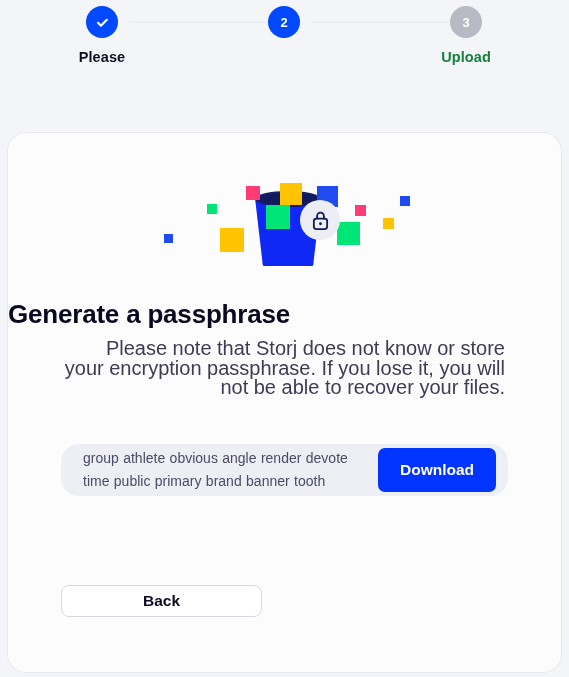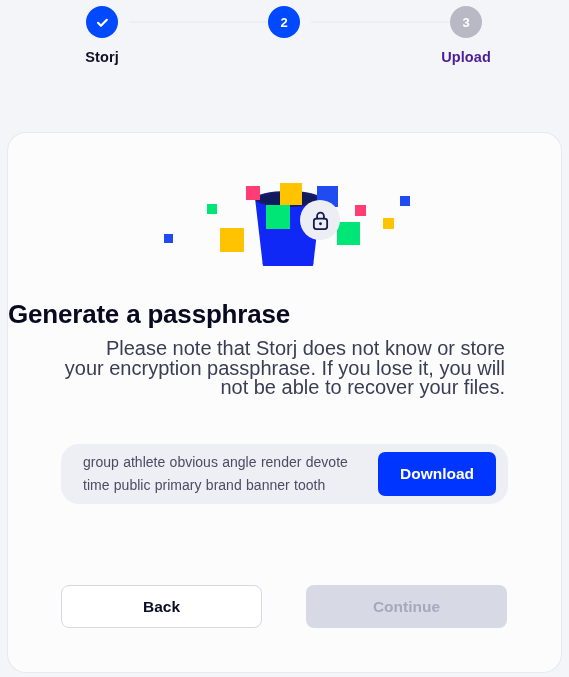--- a/index.html
+++ b/index.html
@@ -77,21 +77,21 @@
   }
   .check-icon { display: block; }
 
   .step-label {
     margin-top: 11px;
     font-size: 14.5px;
     font-weight: 700;
     letter-spacing: .1px;
     color: #0f0f23;
   }
-  .step-label.muted { color: #4c1d95; }
+  .step-label.muted { color: #15803d; }
 
   .connector {
     position: absolute;
     top: 21px;
     height: 2px;
     background: #eceef4;
   }
   #connector-1 { left: 129px; width: 138px; }
   #connector-2 { left: 311px; width: 138px; }
 
@@ -188,21 +188,21 @@
     font-size: 20px;
     line-height: 19.5px;
     color: #3c3c54;
   }
 
   
   #passphrase-box {
     position: absolute;
     left: 53px; top: 311px;
     width: 447px;
-    height: 60px;
+    height: 52px;
     background: #edeff5;
     border-radius: 18px;
     display: flex;
     align-items: center;
   }
   #passphrase-text {
     flex: 1;
     padding: 0 14px 0 22px;
     font-size: 14px;
     line-height: 23px;
@@ -244,21 +244,21 @@
     font-size: 14.4px;
     color: #32324a;
     cursor: pointer;
   }
 
   
   .footer-btn {
     position: absolute;
     top: 452px;
     width: 201px;
-    height: 43px;
+    height: 32px;
     border-radius: 8px;
     font-size: 15.5px;
     font-weight: 700;
     font-family: inherit;
   }
   #back-button {
     left: 53px;
     background: #ffffff;
     color: #0b0b26;
     border: 1.4px solid #d6d9e4;
@@ -279,21 +279,21 @@
 
   <div class="connector" id="connector-1"></div>
   <div class="connector" id="connector-2"></div>
 
   <div class="step" id="step-bucket">
     <div class="step-bubble done">
       <svg class="check-icon" width="15" height="15" viewBox="0 0 16 16">
         <path d="M3.2 8.3 L6.3 11.4 L12.6 5.1" fill="none" stroke="#ffffff" stroke-width="2.3" stroke-linecap="round" stroke-linejoin="round"></path>
       </svg>
     </div>
-    <div class="step-label">Storj</div>
+    <div class="step-label">Please</div>
   </div>
 
   <div class="step" id="step-encryption">
     <div class="step-bubble active">
       <span class="step-num">2</span>
     </div>
   </div>
 
   <div class="step" id="step-upload">
     <div class="step-bubble pending">
@@ -338,15 +338,14 @@
 
   <div id="description">Please note that Storj does not know or store your encryption passphrase. If you lose it, you will not be able to recover your files.</div>
 
   <div id="passphrase-box">
     <div id="passphrase-text">group athlete obvious angle render devote time public primary brand banner tooth</div>
     <button id="download-button">Download</button>
   </div>
 
 
   <button class="footer-btn" id="back-button">Back</button>
-  <button class="footer-btn" id="continue-button">Continue</button>
 
 </div>
 
 </body></html>

